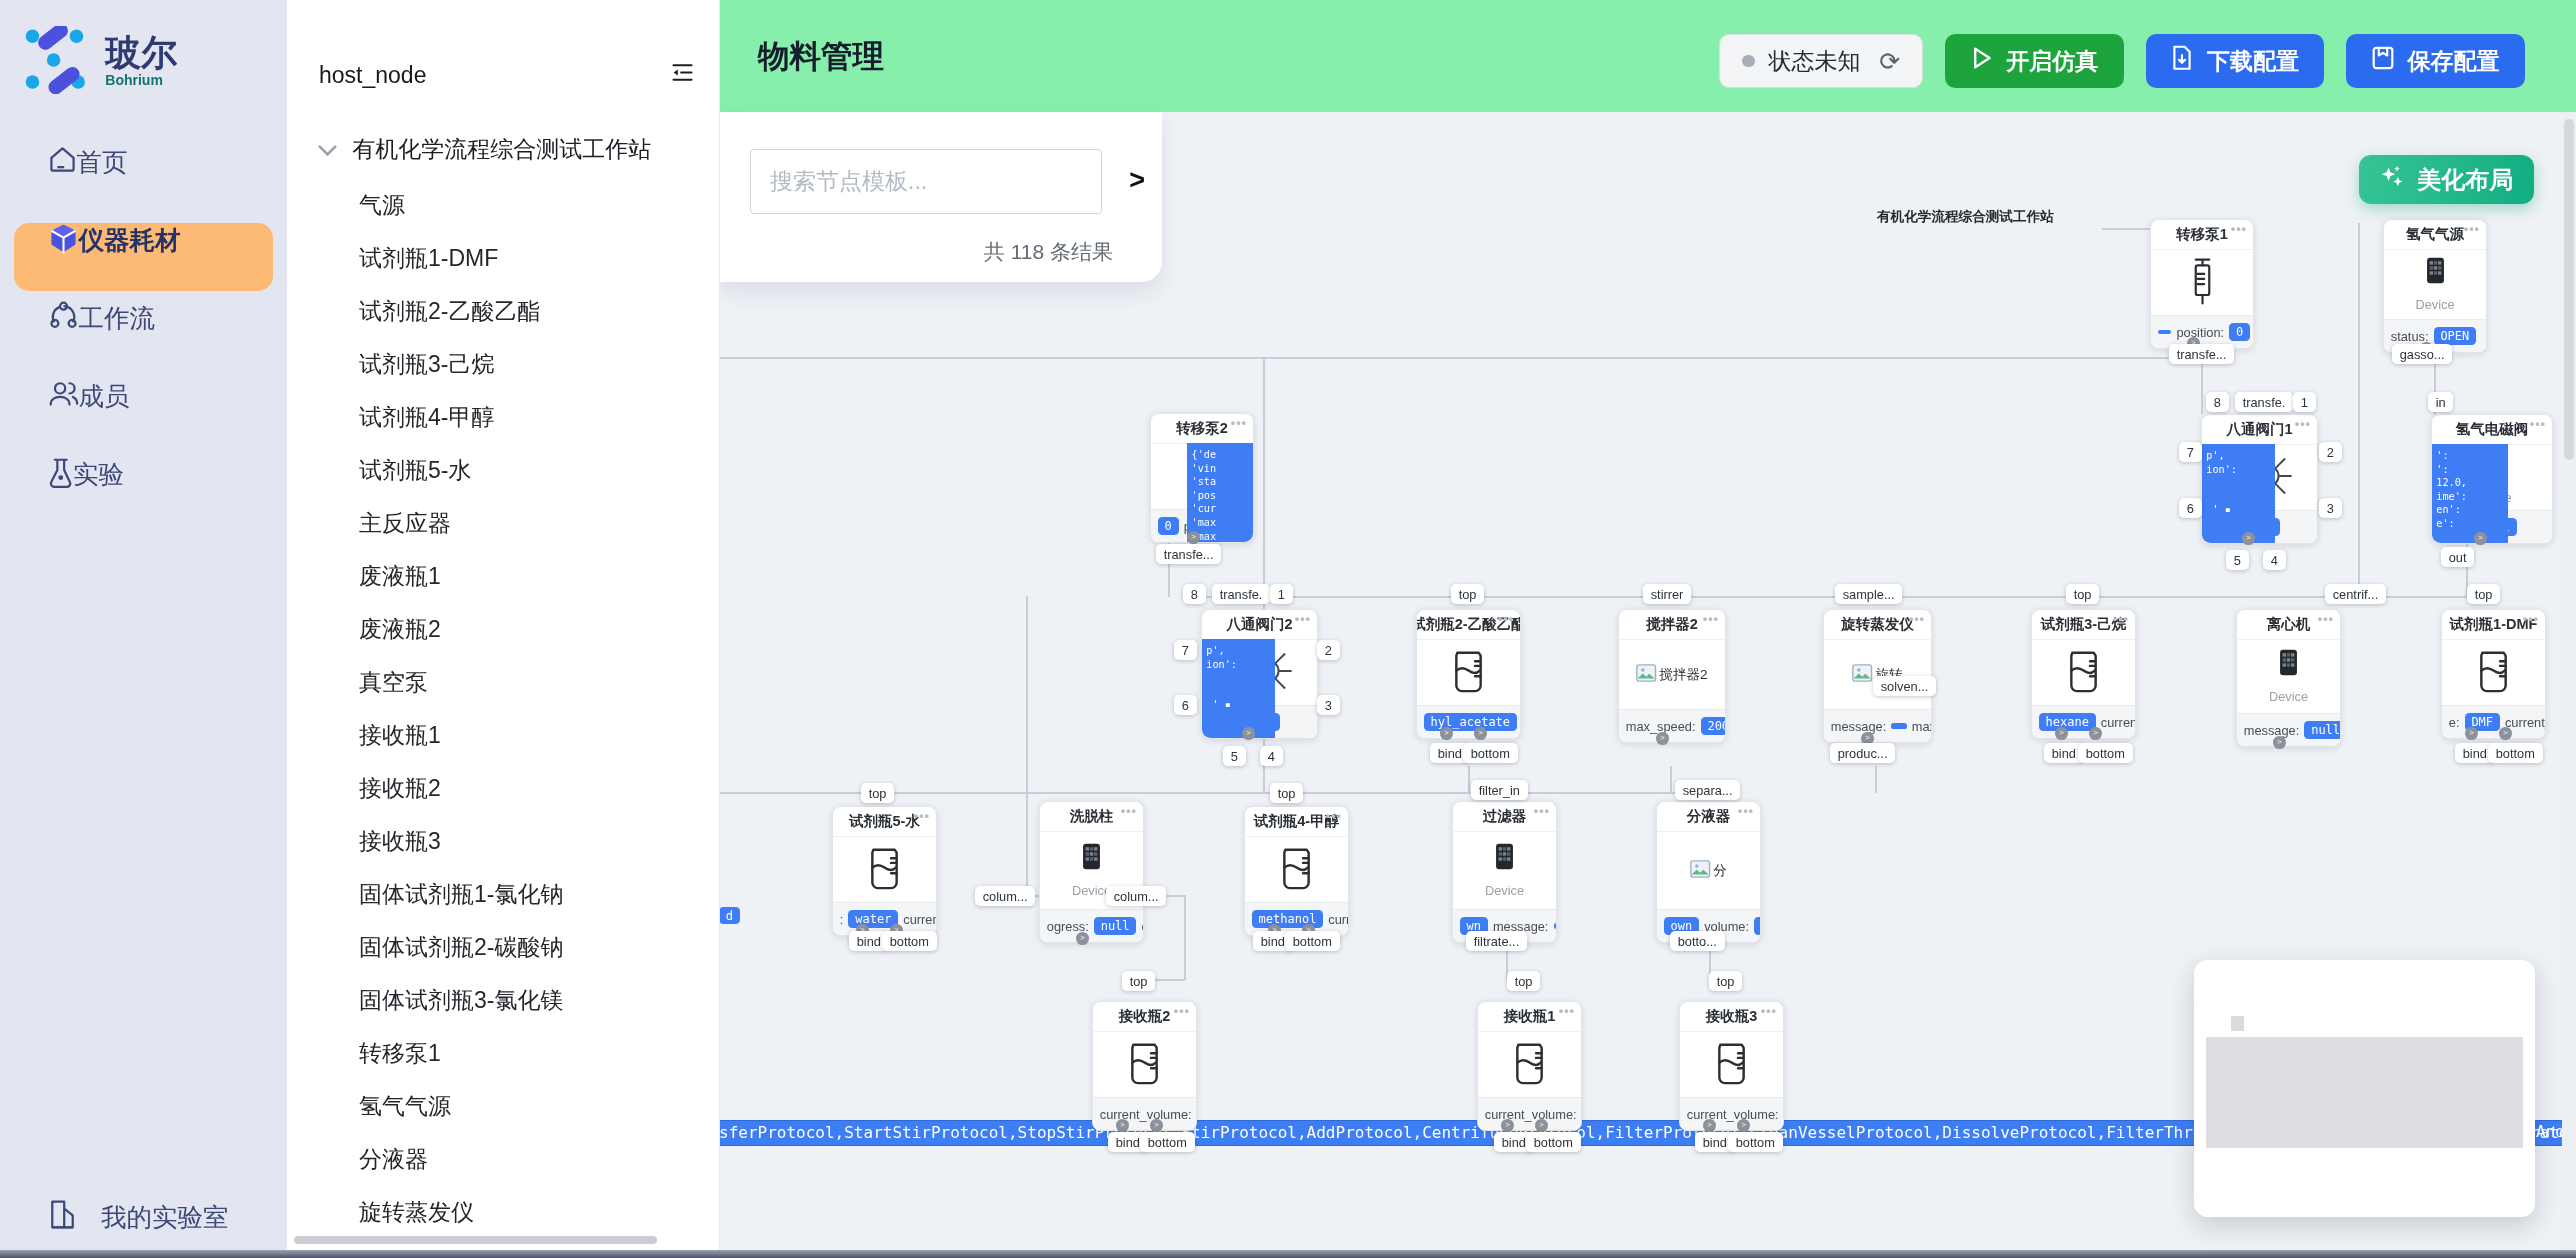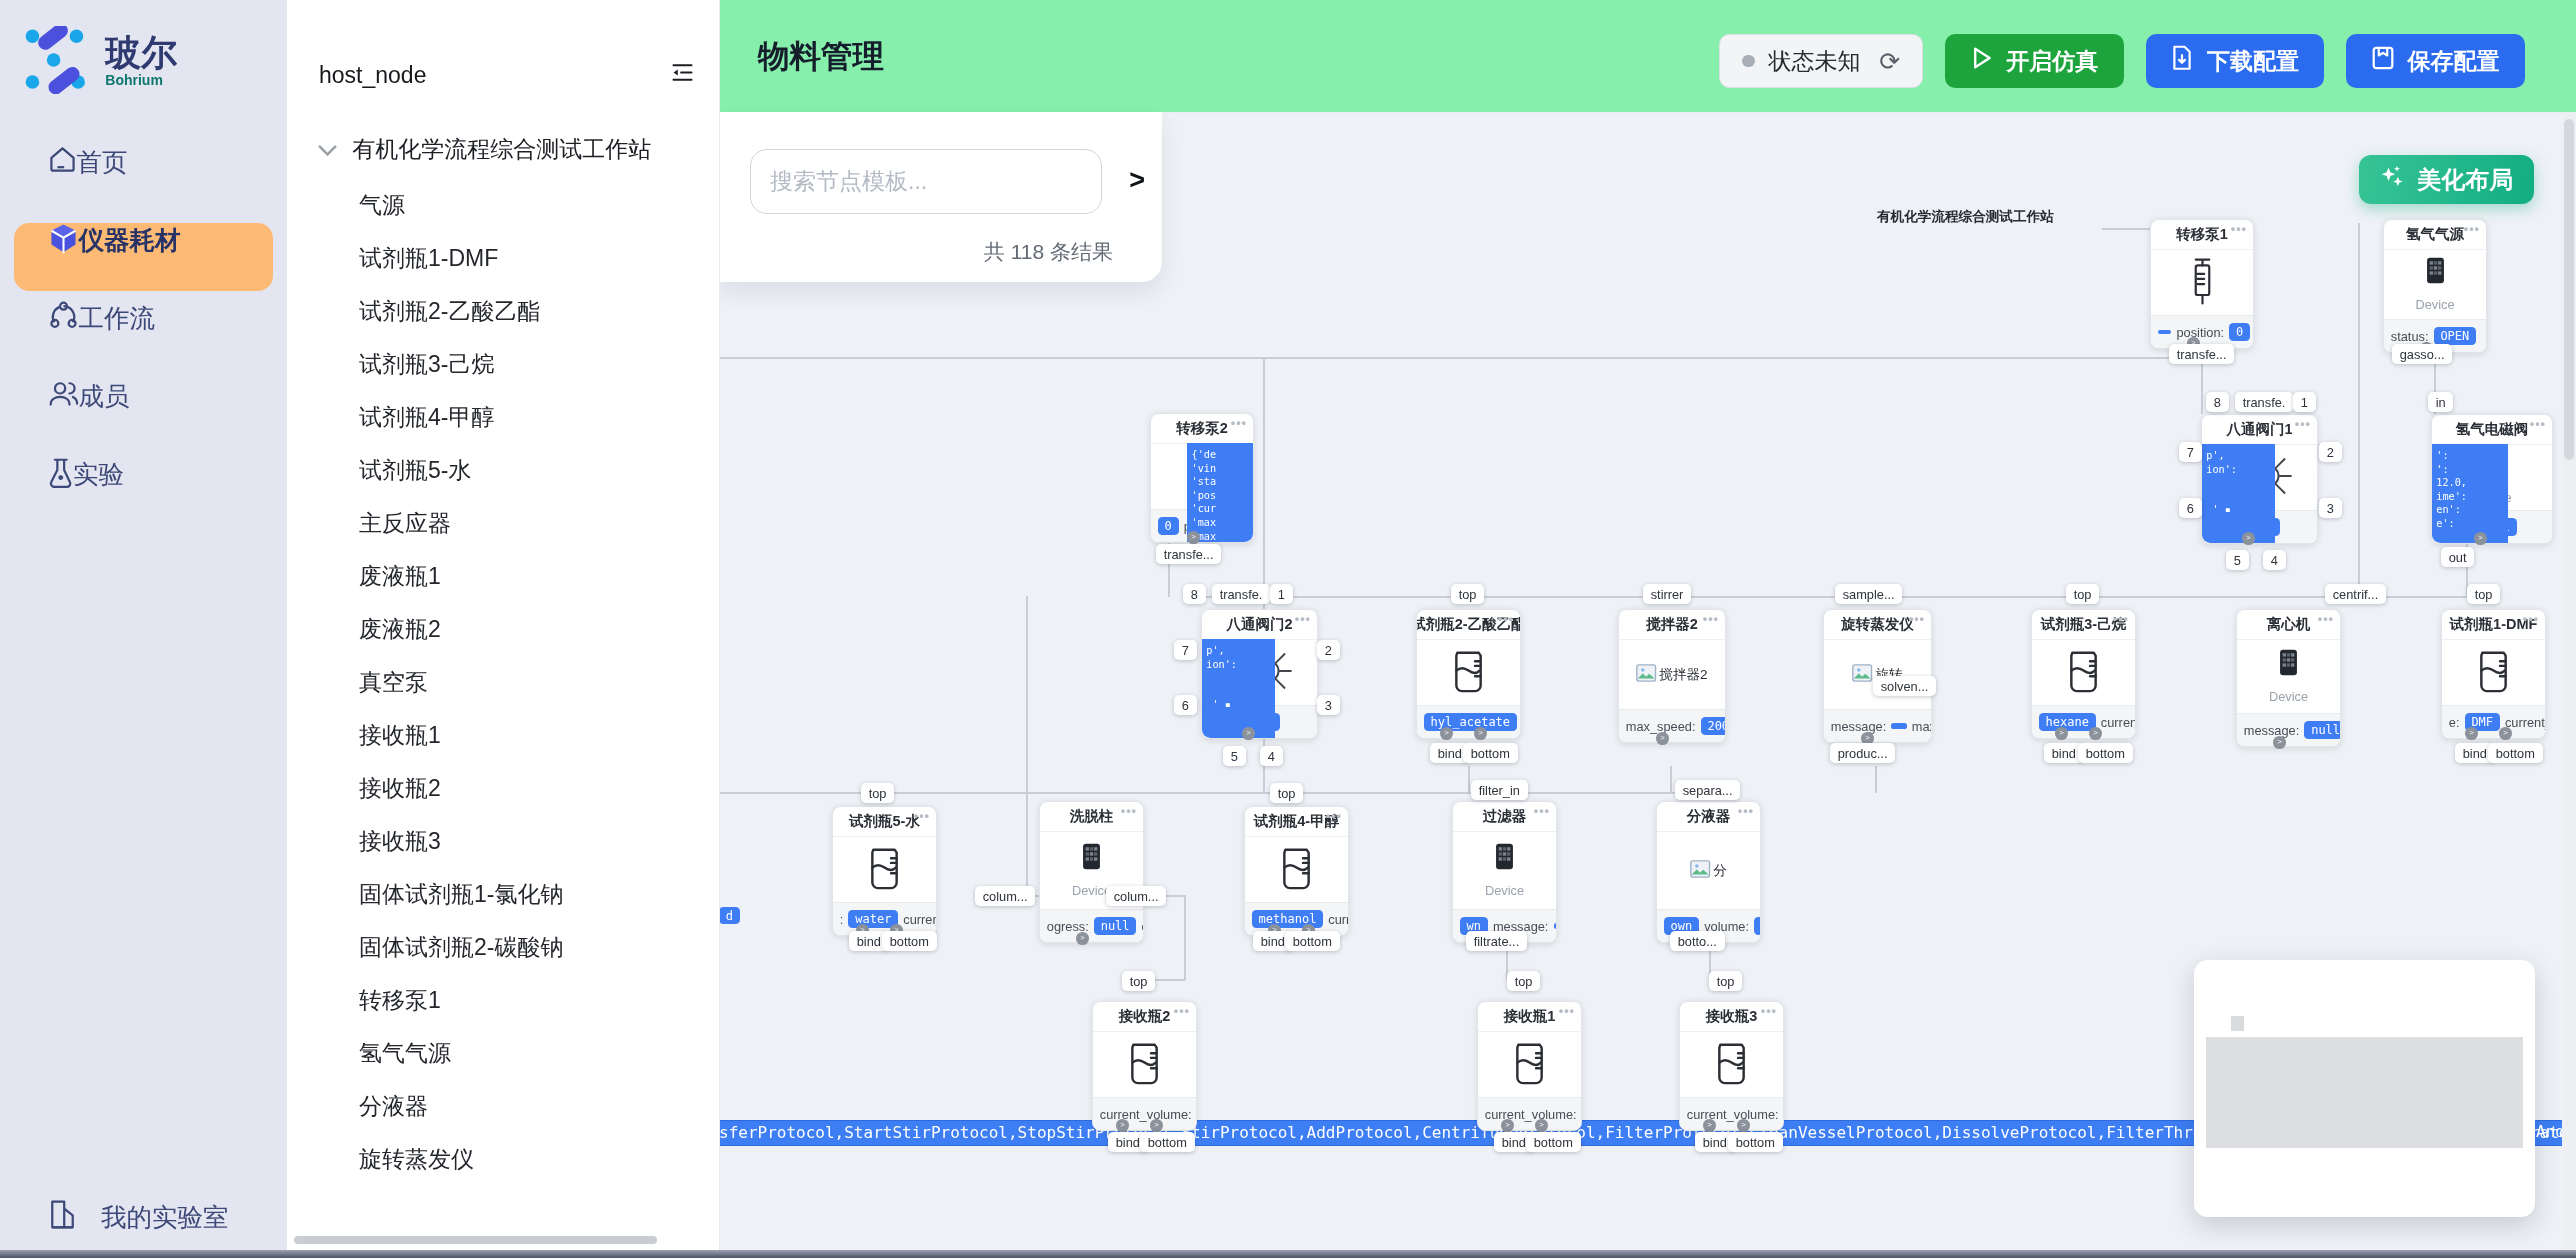--- a/index.html
+++ b/index.html
@@ -37,21 +37,21 @@
   .status-dot{width:12.8px;height:12.8px;border-radius:50%;background:#a7aeb8}
   .refresh-ic{font-size:25px;color:#596069;margin-left:5.1px}
   .btn{display:flex;align-items:center;justify-content:center;gap:13.6px;padding:0 25.5px;border-radius:10.2px;
        color:#fff;font-size:23px;font-weight:bold;cursor:pointer;border:none}
   .btn.green{background:#1ea43d}
   .btn.blue{background:#2b6bef}
   
   .search-card{position:absolute;left:719px;top:112px;width:443px;height:170px;background:#fff;
                border-radius:0 0 20.4px 0;box-shadow:0 10.2px 22px rgba(40,60,90,.09);z-index:5}
   .search-input{position:absolute;left:31px;top:37px;width:312px;height:63px;border:1.7px solid #d0d5dc;
-                border-radius:17px;font-size:23px;color:#333;padding:0 19px;outline:none;
+                border-radius:4px;font-size:23px;color:#333;padding:0 19px;outline:none;
                 font-family:"Liberation Sans",sans-serif}
   .search-input::placeholder{color:#b3bac4}
   .search-go{position:absolute;right:17px;top:53px;font-size:27px;font-weight:bold;color:#0f1216;cursor:pointer}
   .search-count{position:absolute;right:49px;top:126px;font-size:21px;color:#646b75}
   
   .canvas{position:absolute;left:719px;top:112px;width:1857px;height:1146px;overflow:hidden;z-index:1}
   .ws-label{position:absolute;font-size:13.6px;font-weight:bold;color:#272b31;z-index:2;white-space:nowrap}
   .cline{position:absolute;background:#c9ced6;z-index:1}
   .node{position:absolute;background:#fff;border:0.9px solid #e1e4e9;border-radius:8.5px;
         box-shadow:0 1.7px 6px rgba(30,40,60,.12);z-index:3;cursor:pointer}
@@ -198,20 +198,21 @@
       <div class="tree-item">试剂瓶5-水</div>
       <div class="tree-item">主反应器</div>
       <div class="tree-item">废液瓶1</div>
       <div class="tree-item">废液瓶2</div>
       <div class="tree-item">真空泵</div>
       <div class="tree-item">接收瓶1</div>
       <div class="tree-item">接收瓶2</div>
       <div class="tree-item">接收瓶3</div>
       <div class="tree-item">固体试剂瓶1-氯化钠</div>
       <div class="tree-item">固体试剂瓶2-碳酸钠</div>
+      <div class="tree-item">固体试剂瓶3-氯化镁</div>
       <div class="tree-item">转移泵1</div>
       <div class="tree-item">氢气气源</div>
       <div class="tree-item">分液器</div>
       <div class="tree-item">旋转蒸发仪</div>
     </div>
   <div class="tree-hscroll"></div>
 </section>
 
 <header class="main-head">
   <div class="page-title">物料管理</div>

